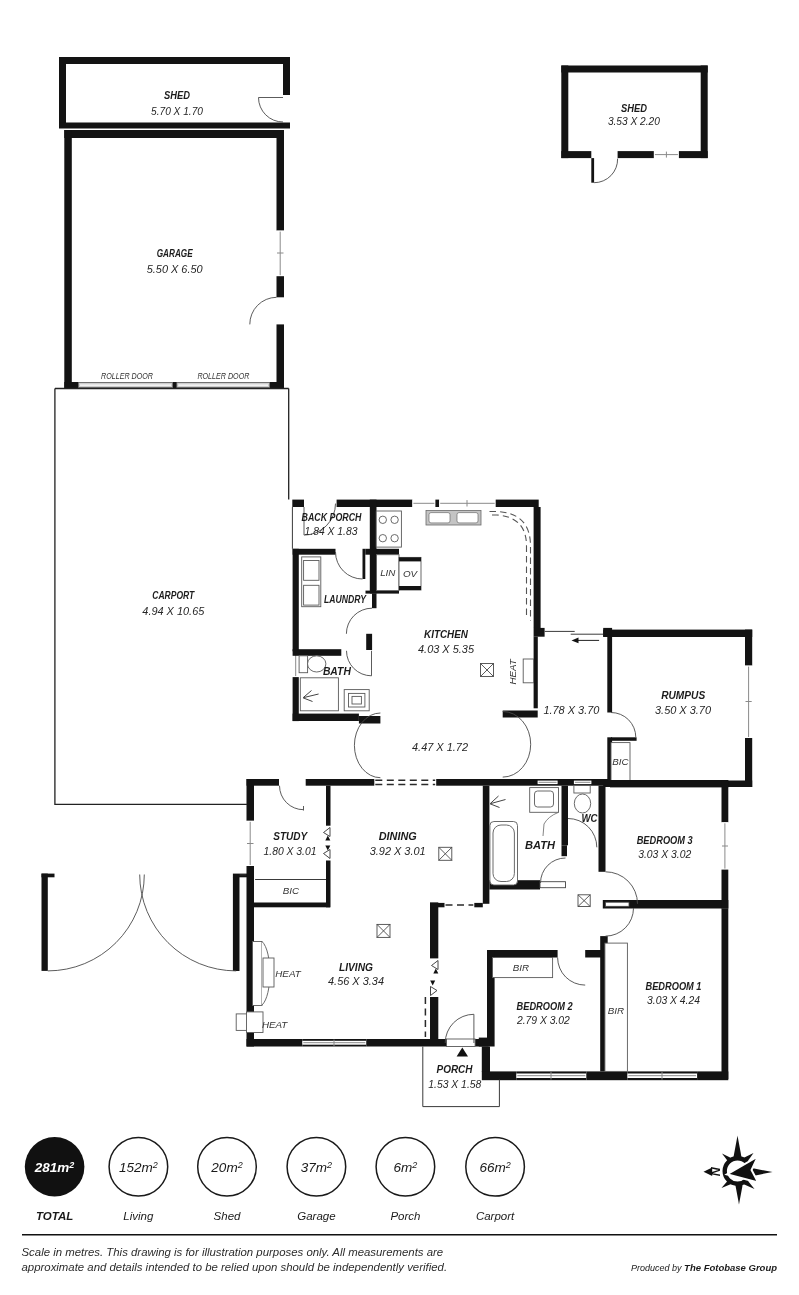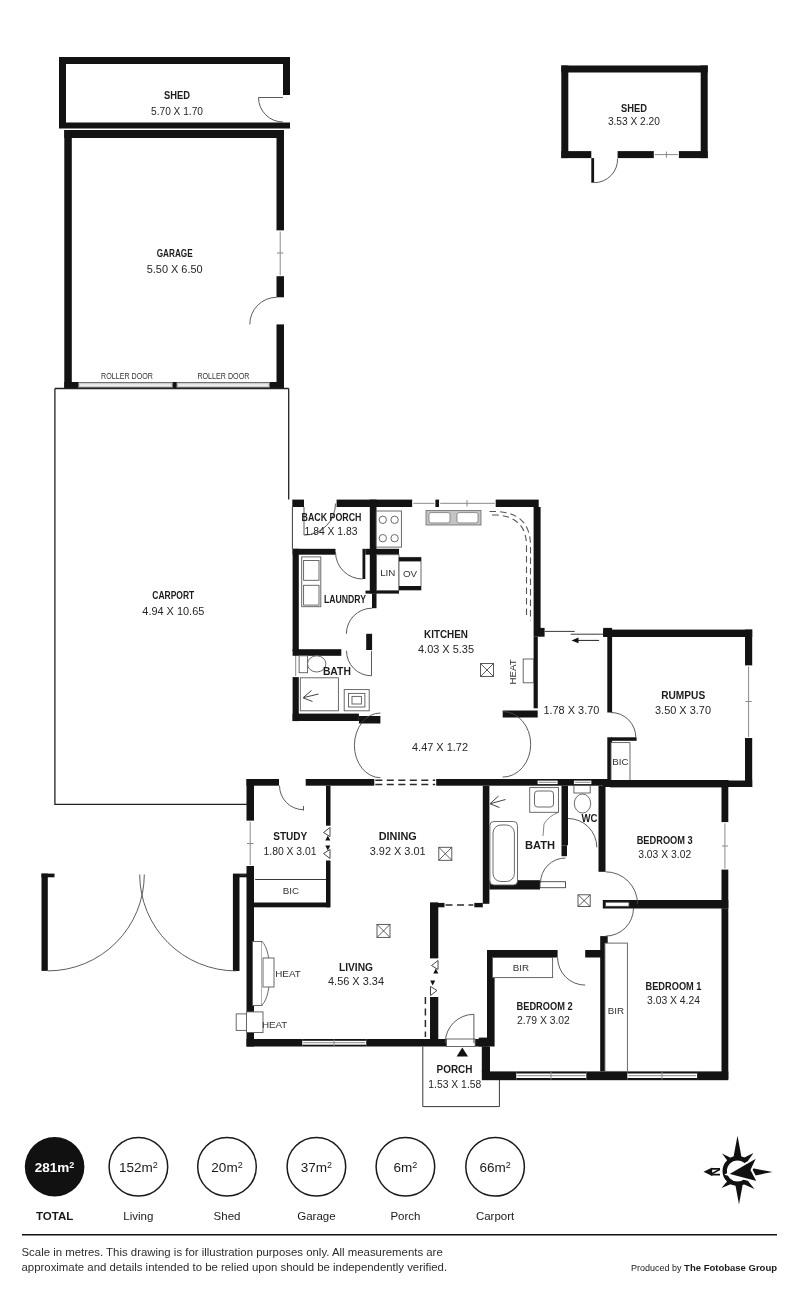--- a/index.html
+++ b/index.html
@@ -1,16 +1,16 @@
 <!DOCTYPE html>
 <html><head>
 <meta charset="utf-8">
 <style>
 html,body{margin:0;padding:0;background:#fff;}
-#plan{width:665px;height:1295px;position:relative;}
+#plan{width:665px;height:1295px;position:relative;font-style:italic;}
 svg{position:absolute;left:0;top:0;}
 .w{fill:#131313;}
 .tl{stroke:#3a3a3a;fill:none;stroke-width:1;}
 .arc{stroke:#4a4a4a;fill:none;stroke-width:0.9;}
 .fx{stroke:#5a5a5a;fill:#fff;stroke-width:0.9;}
 .rn{font-family:"Liberation Sans",sans-serif;font-weight:bold;font-size:11.5px;fill:#1c1c1c;text-anchor:middle;}
 .dm{font-family:"Liberation Sans",sans-serif;font-size:11.8px;fill:#262626;text-anchor:middle;}
 .sm{font-family:"Liberation Sans",sans-serif;font-size:9.8px;fill:#333;text-anchor:middle;}
 .wn{fill:#fff;}
 .wl{stroke:#8a8a8a;stroke-width:1;fill:none;}

